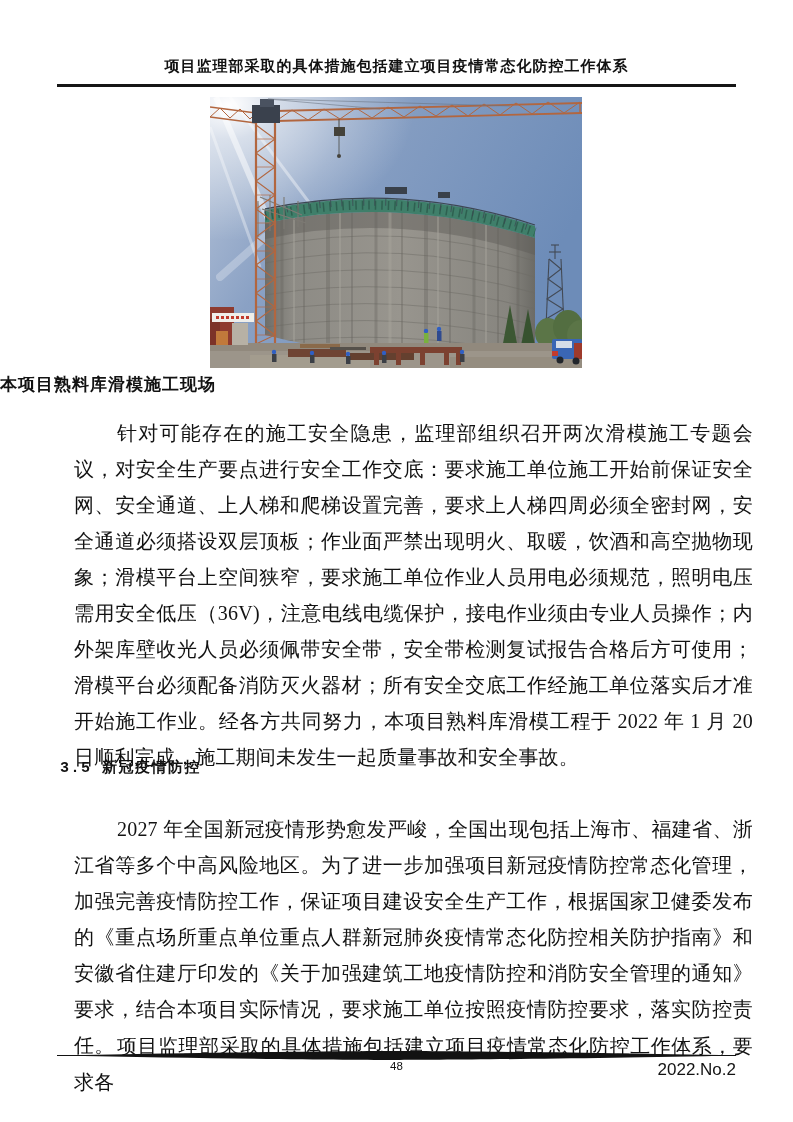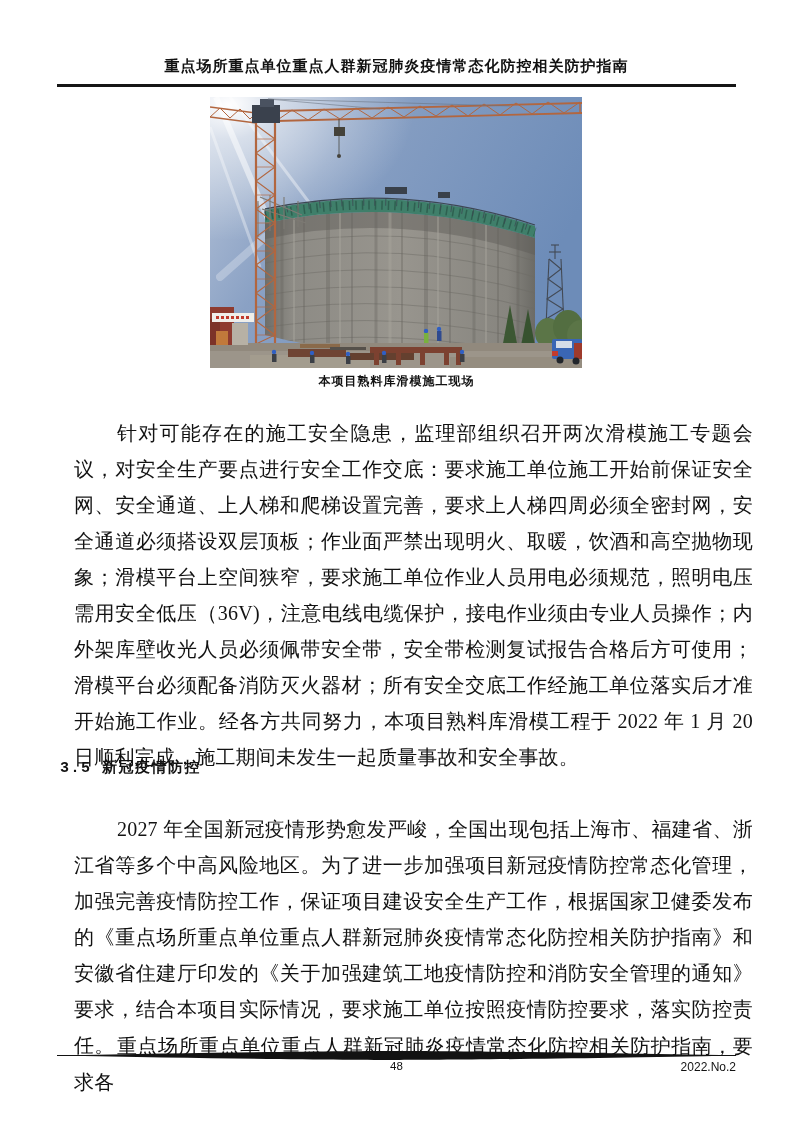--- a/index.html
+++ b/index.html
@@ -8,50 +8,50 @@
     font-family:"Liberation Serif","DejaVu Serif",serif;color:#121212;overflow:hidden;
   }
   .header-title{
     position:absolute;top:57px;left:0;right:0;text-align:center;
     font-size:15px;font-weight:bold;letter-spacing:1px;
   }
   .header-rule{position:absolute;top:84px;left:57px;width:679px;height:2.5px;background:#161616;}
   .photo{position:absolute;left:210px;top:97px;width:372px;height:271px;}
   .photo svg{display:block;}
   .caption{
-    position:absolute;top:373px;left:0;right:0;text-align:center;
-    font-family:"Liberation Sans","DejaVu Sans",sans-serif;font-weight:bold;font-size:12px;letter-spacing:1px;
+    position:absolute;top:373px;left:0;right:0;text-align:left;
+    font-family:"Liberation Sans","DejaVu Sans",sans-serif;font-weight:bold;font-size:17px;letter-spacing:1px;
   }
   .para{
     position:absolute;left:58px;width:679px;margin:16px;
     font-size:20px;line-height:36px;text-align:justify;text-indent:2.15em;letter-spacing:.2px;
   }
   #p1{top:399px;}
   #p2{top:795px;}
   #p3{top:1012px;}
   .section-heading{
     position:absolute;left:58px;top:756px;margin:2px;
     font-family:Liberation Mono, monospace;font-weight:bold;font-size:15px;letter-spacing:1.5px;
   }
   .footer-rule{position:absolute;left:57px;top:1051px;width:679px;height:9px;}
   .footer-page{
     position:absolute;top:1060px;left:0;right:0;text-align:center;
     font-family:"Liberation Sans","DejaVu Sans",sans-serif;font-size:11.5px;
   }
   .footer-issue{
     position:absolute;top:1060px;right:57px;
-    font-family:"Liberation Sans","DejaVu Sans",sans-serif;font-size:12px;
+    font-family:"Liberation Sans","DejaVu Sans",sans-serif;font-size:17px;
   }
 </style>
 </head>
 <body>
 
 <div class="page">
 
-  <div class="header-title">重点场所重点单位重点人群新冠肺炎疫情常态化防控相关防护指南</div>
+  <div class="header-title">项目监理部采取的具体措施包括建立项目疫情常态化防控工作体系</div>
   <div class="header-rule"></div>
 
   <figure class="photo" style="margin:0">
     <svg viewBox="0 0 372 271" width="372" height="271">
       <defs>
         <linearGradient id="sky" x1="0" y1="0" x2="1" y2="0.4">
           <stop offset="0" stop-color="#b9c6da"></stop>
           <stop offset="0.35" stop-color="#8aa1c4"></stop>
           <stop offset="1" stop-color="#6d8cb8"></stop>
         </linearGradient>
@@ -265,21 +265,21 @@
   </figure>
 
   <div class="caption">本项目熟料库滑模施工现场</div>
 
   <p class="para" id="p1">针对可能存在的施工安全隐患，监理部组织召开两次滑模施工专题会议，对安全生产要点进行安全工作交底：要求施工单位施工开始前保证安全网、安全通道、上人梯和爬梯设置完善，要求上人梯四周必须全密封网，安全通道必须搭设双层顶板；作业面严禁出现明火、取暖，饮酒和高空抛物现象；滑模平台上空间狭窄，要求施工单位作业人员用电必须规范，照明电压需用安全低压（36V)，注意电线电缆保护，接电作业须由专业人员操作；内外架库壁收光人员必须佩带安全带，安全带检测复试报告合格后方可使用；滑模平台必须配备消防灭火器材；所有安全交底工作经施工单位落实后才准开始施工作业。经各方共同努力，本项目熟料库滑模工程于 2022 年 1 月 20 日顺利完成，施工期间未发生一起质量事故和安全事故。</p>
 
   <h2 class="section-heading">3.5 新冠疫情防控</h2>
 
   <p class="para" id="p2">2027 年全国新冠疫情形势愈发严峻，全国出现包括上海市、福建省、浙江省等多个中高风险地区。为了进一步加强项目新冠疫情防控常态化管理，加强完善疫情防控工作，保证项目建设安全生产工作，根据国家卫健委发布的《重点场所重点单位重点人群新冠肺炎疫情常态化防控相关防护指南》和安徽省住建厅印发的《关于加强建筑工地疫情防控和消防安全管理的通知》要求，结合本项目实际情况，要求施工单位按照疫情防控要求，落实防控责任。</p>
 
-  <p class="para" id="p3">重点场所重点单位重点人群新冠肺炎疫情常态化防控相关防护指南，要求各</p>
+  <p class="para" id="p3">项目监理部采取的具体措施包括建立项目疫情常态化防控工作体系，要求各</p>
 
   <svg class="footer-rule" viewBox="0 0 679 9" preserveAspectRatio="none">
     <path d="M0 4.5 C 160 1.2, 300 0, 339 0 C 379 0, 519 1.2, 679 4.5 C 519 7.8, 379 9, 339 9 C 300 9, 160 7.8, 0 4.5 Z" fill="#121212"></path>
     <line x1="0" y1="4.5" x2="679" y2="4.5" stroke="#121212" stroke-width="1.2"></line>
   </svg>
   <div class="footer-page">48</div>
   <div class="footer-issue">2022.No.2</div>
 
 </div>
 

